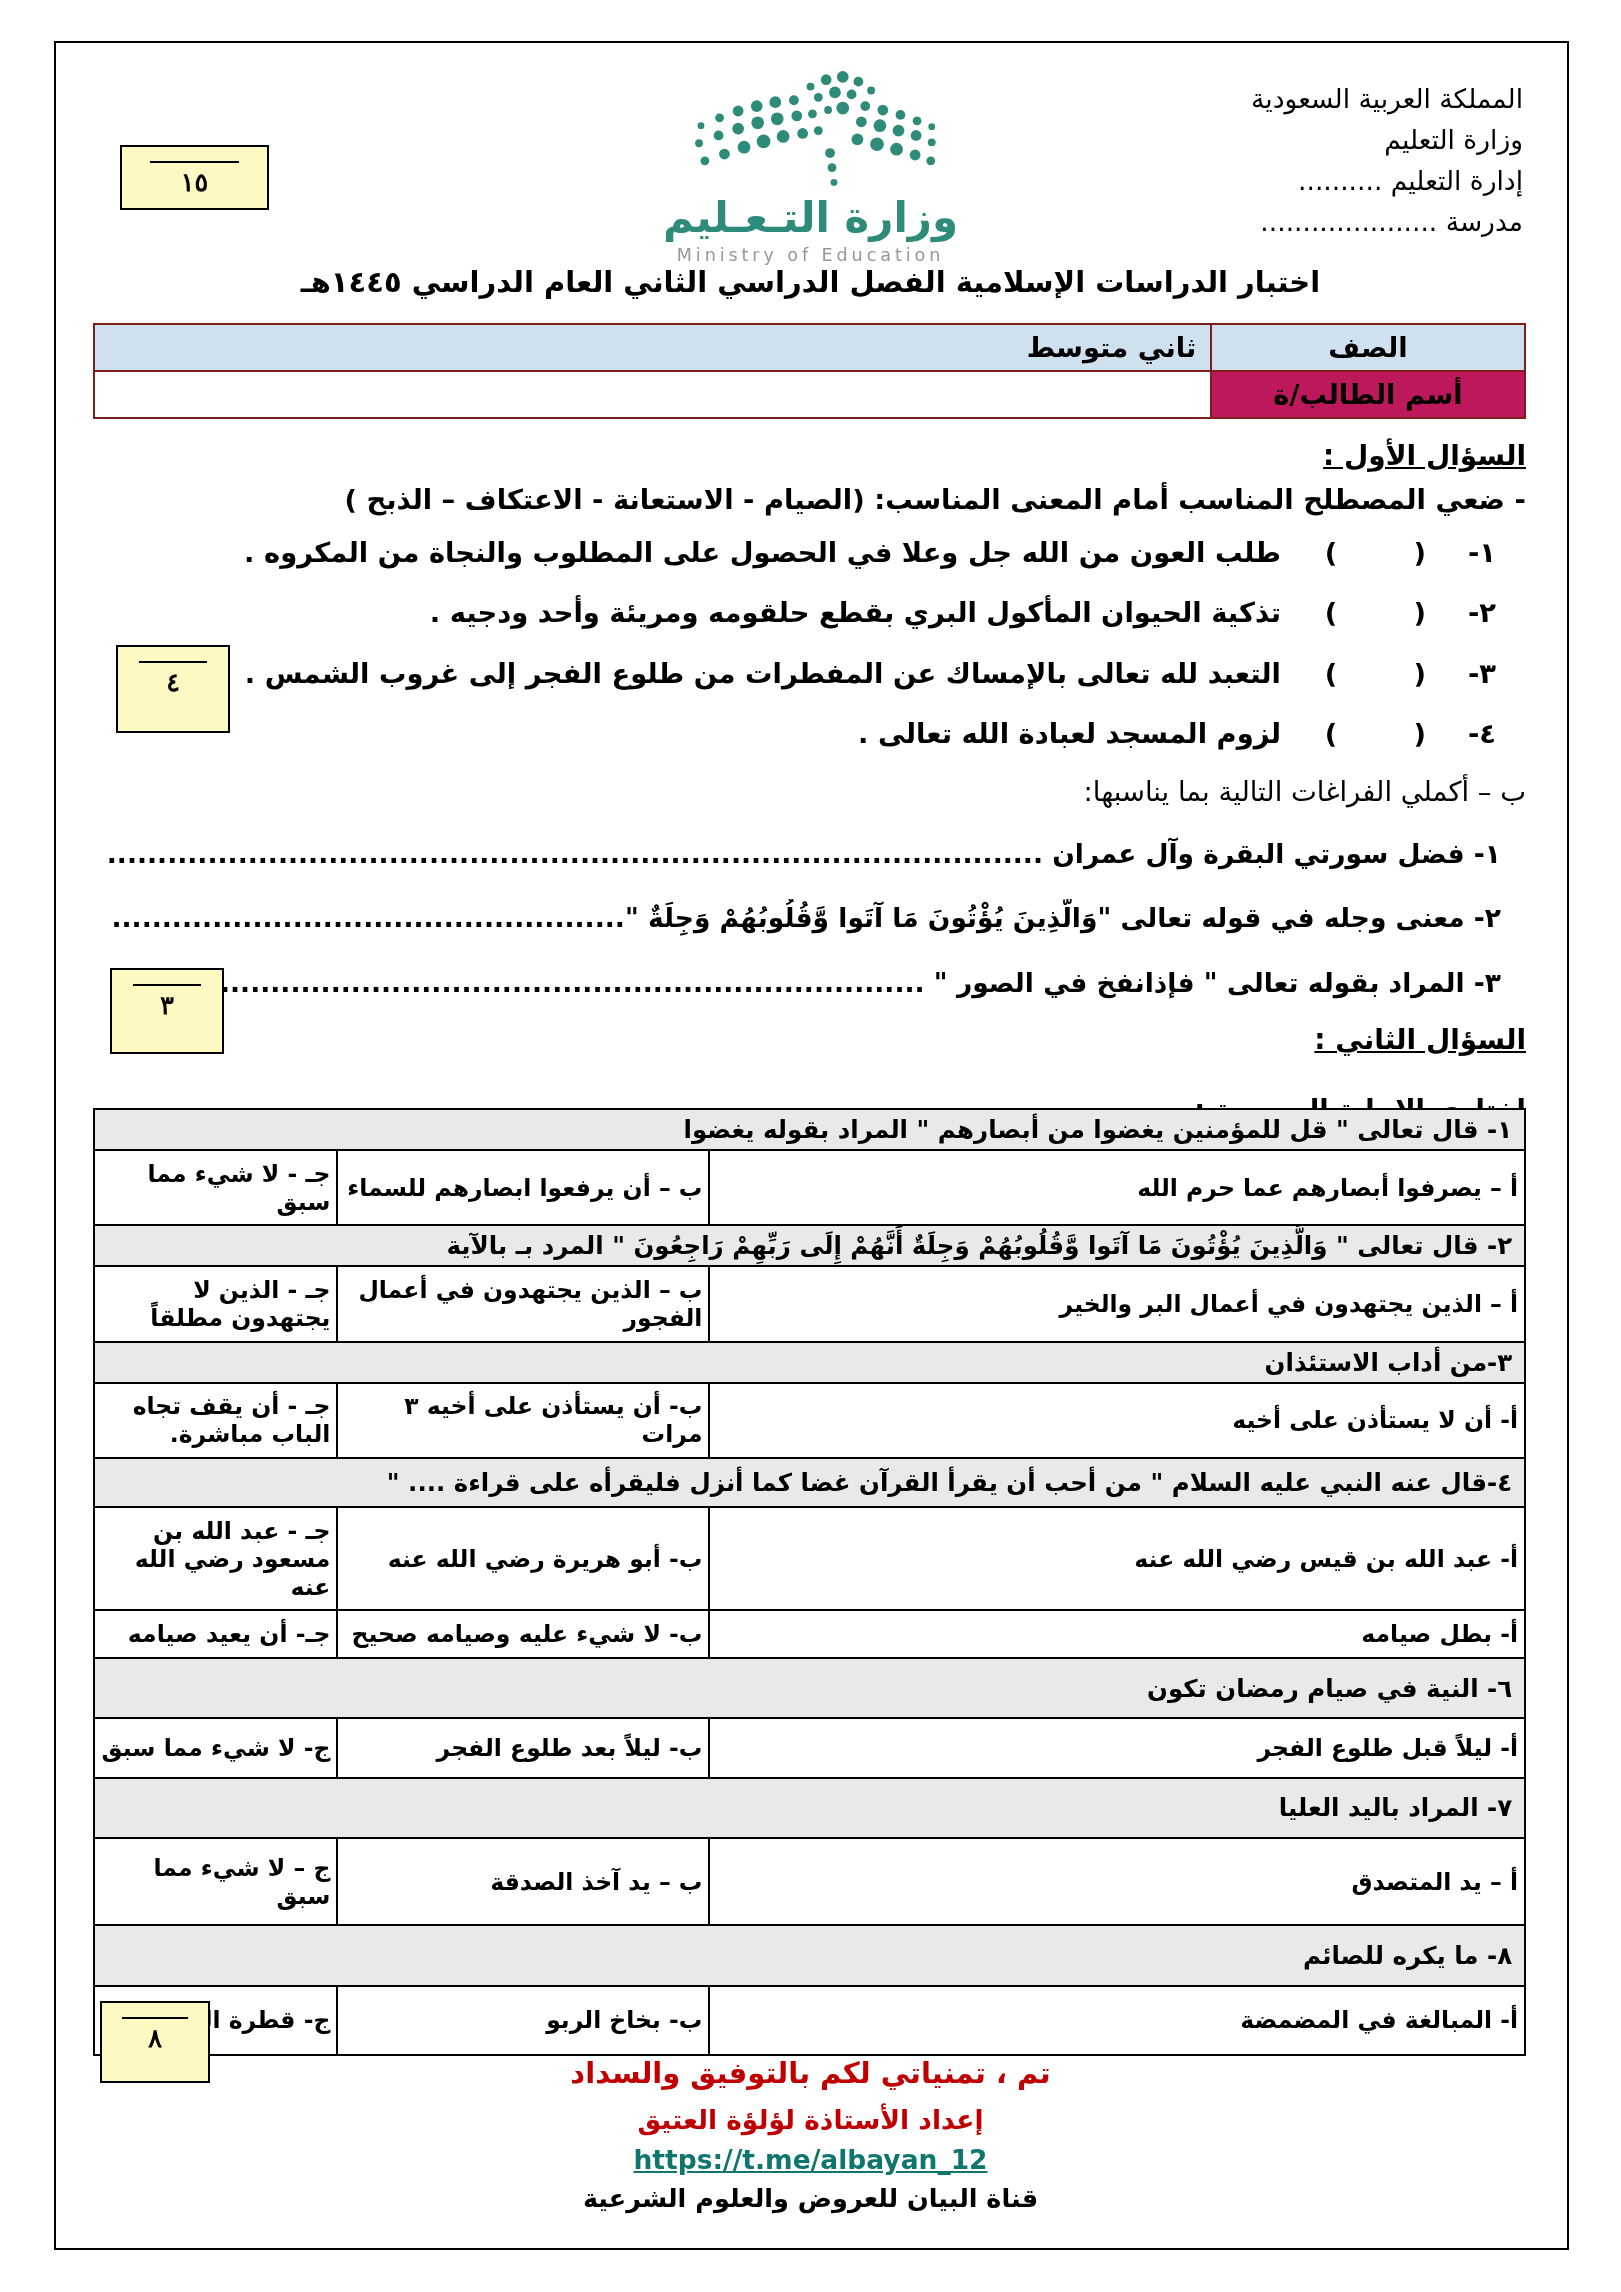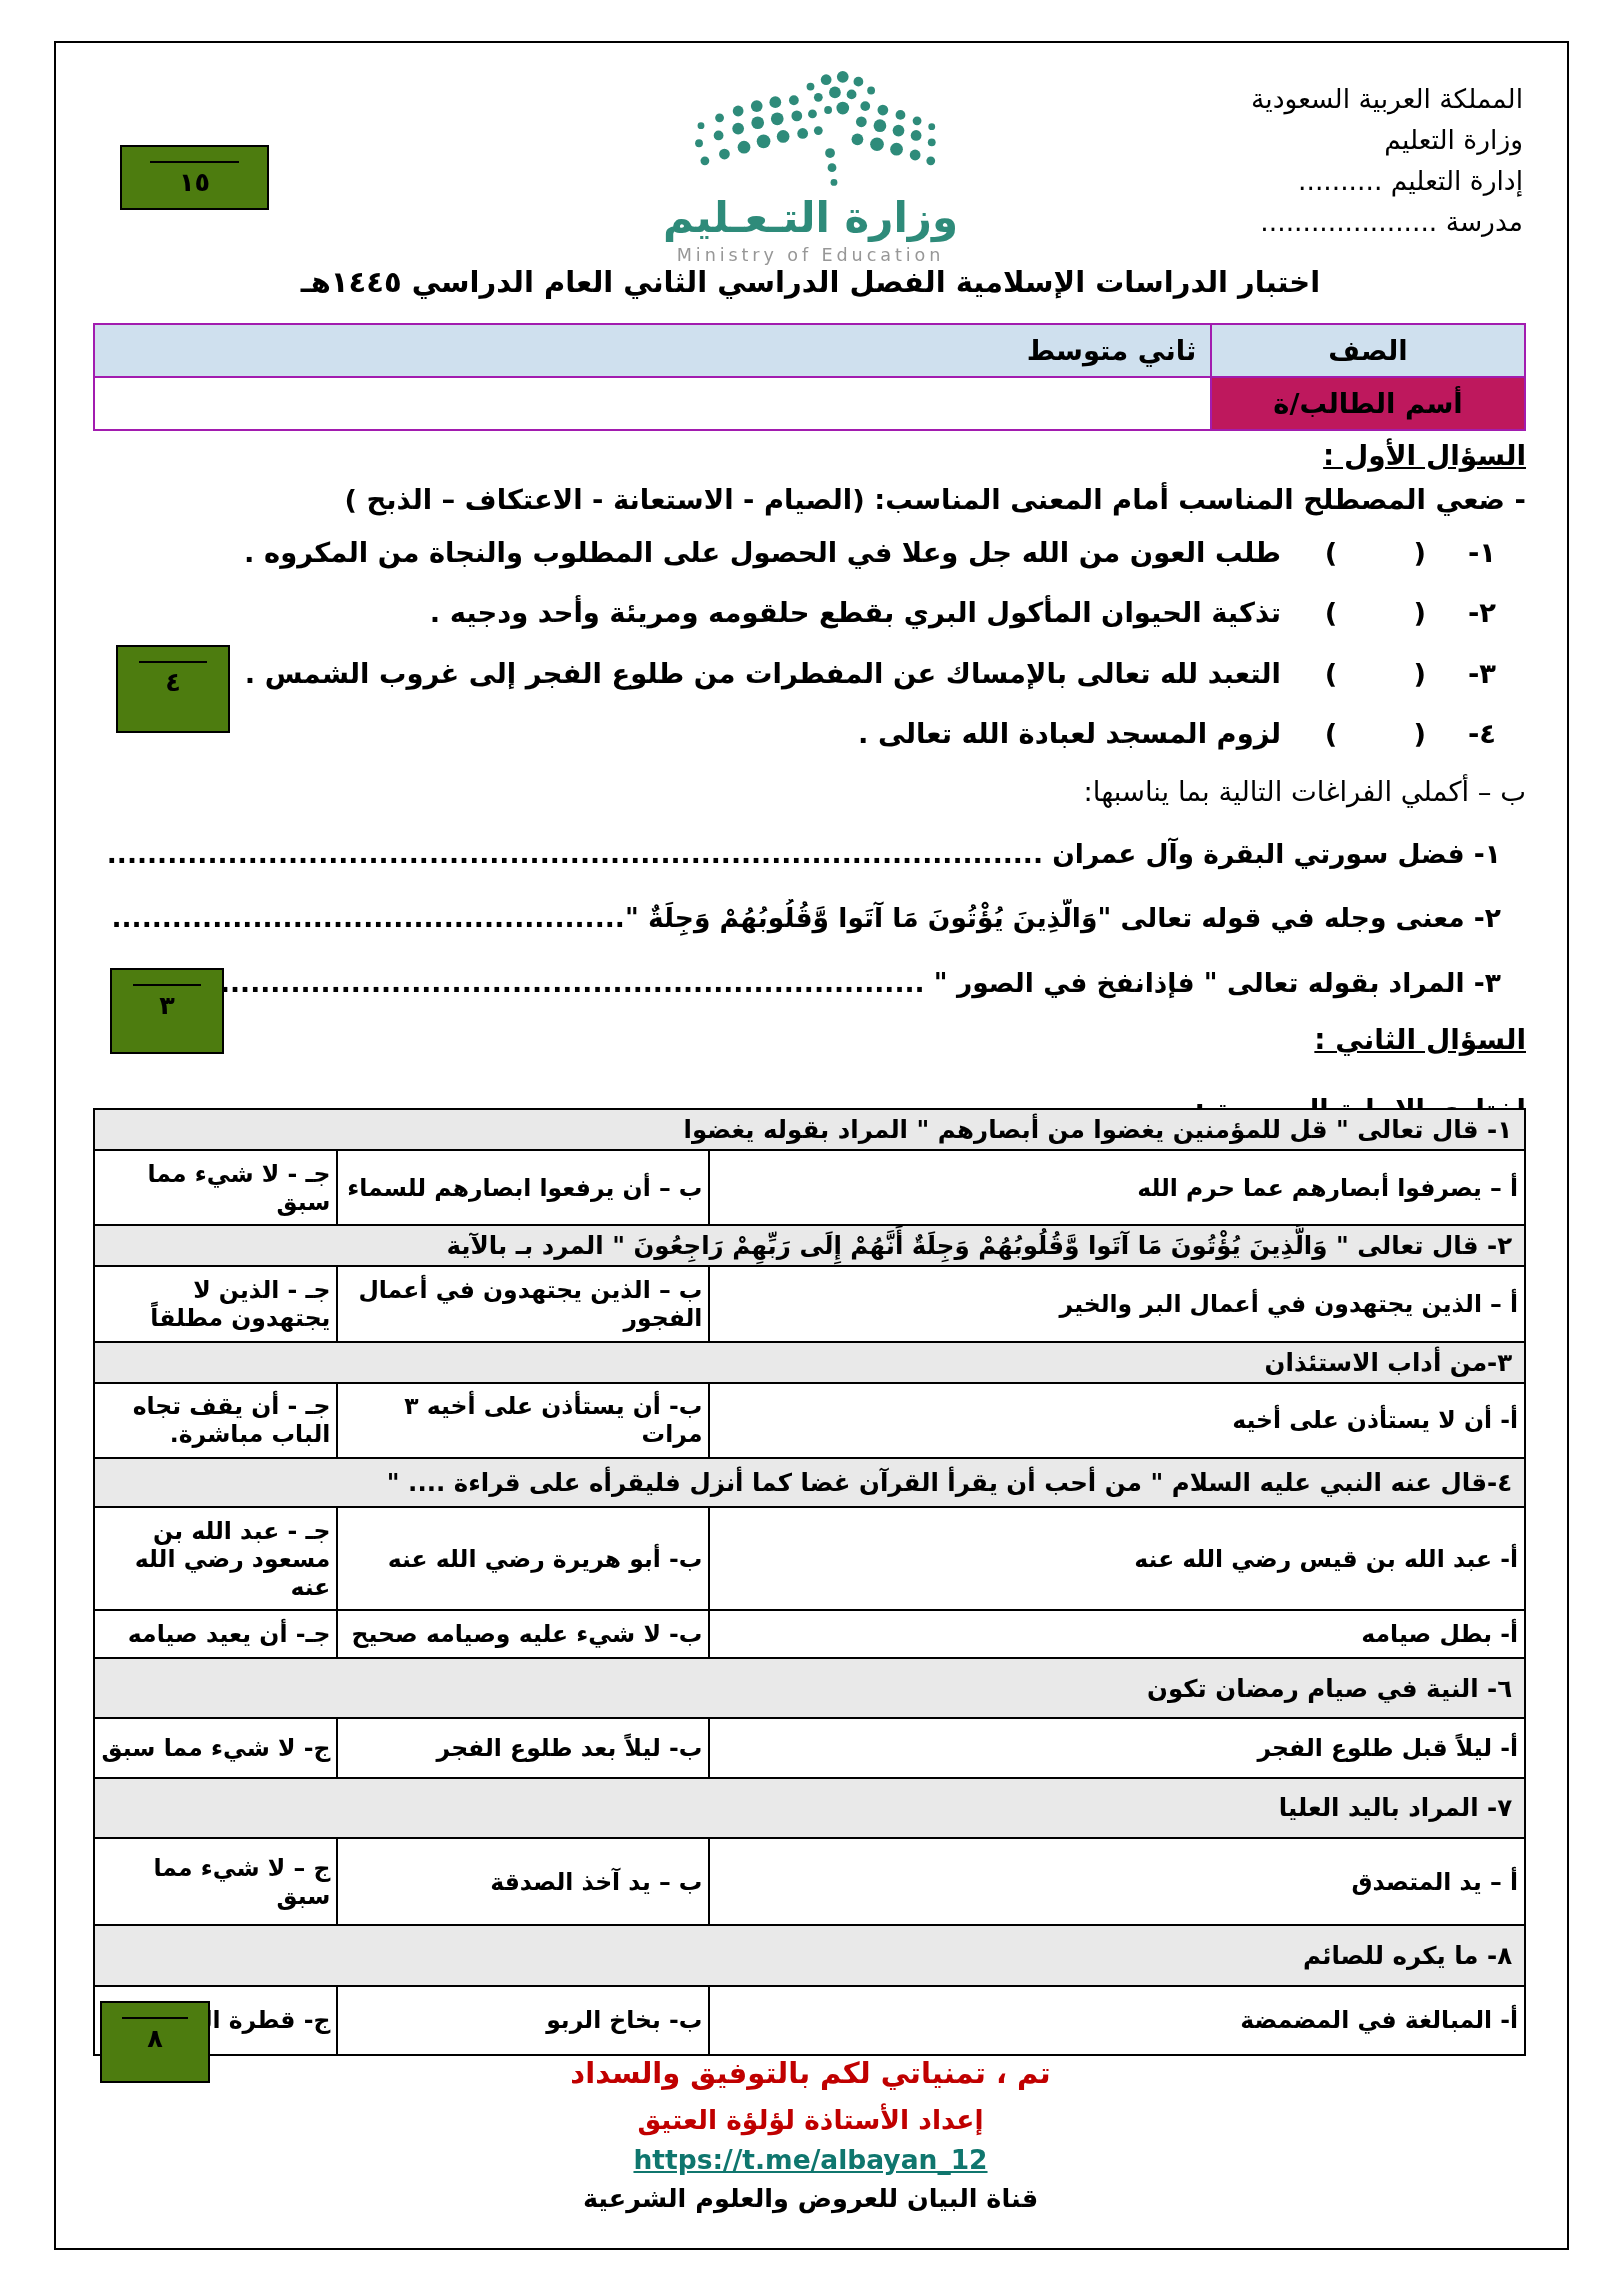--- a/index.html
+++ b/index.html
@@ -9,33 +9,33 @@
   .frame { position:absolute; top:41px; left:54px; width:1515px; height:2209px; border:2px solid #000; }
 
   
   .ministry-block { position:absolute; top:78px; right:98px; width:510px; text-align:right; font-size:26.5px; font-weight:400; line-height:1.55; }
   .logo { position:absolute; top:67px; left:50%; transform:translateX(-50%); width:431px; text-align:center; }
   .logo svg { display:block; margin:0 auto; }
   .logo-wordmark { color:#2e8b7a; font-size:42px; font-weight:700; line-height:1.1; margin-top:-3.9px; }
   .logo-subtitle { color:#979797; font-size:17.6px; letter-spacing:3.9px; margin-top:3.9px; direction:ltr; }
 
   
-  .scorebox { position:absolute; border:2px solid #000; text-align:center; background:#4d7c0f; }
+  .scorebox { position:absolute; border:2px solid #000; text-align:center; background:#fef9c3;font-family:Liberation Serif, serif; }
   .scorebox .line { height:0; border-top:2px solid #000; width:62%; margin:13.7px auto 3.9px auto; }
   .scorebox .num { font-size:25.5px; font-weight:700; }
   .box15 { top:145px; left:120px; width:149px; height:65px; }
   .box4  { top:645px; left:116px; width:114px; height:88px; }
   .box3  { top:968px; left:110px; width:114px; height:86px; }
   .box8  { top:2001px; left:100px; width:110px; height:82px; }
 
   .exam-title { position:absolute; top:265px; left:0; width:100%; text-align:center; font-size:29px; font-weight:700; }
 
   
   .info-table { position:absolute; top:323px; right:95px; width:1433px; border-collapse:collapse; }
-  .info-table td { border:2px solid #a21caf; height:53px; font-size:27.4px; font-weight:600; }
+  .info-table td { border:2px solid #7f1d1d; height:47px; font-size:27.4px; font-weight:600; }
   .info-table .blue { background:#cfe0ee; }
   .cell-class-label { width:314px; text-align:center; }
   .cell-class-value { text-align:right; padding-right:13.7px; }
   .cell-student-label { text-align:center; background:#be185d; }
   .cell-student-value { background:#fff; }
 
   .q-heading { position:absolute; right:95px; font-size:28px; font-weight:700; text-decoration:underline; }
   .q1-heading { top:439px; }
   .q2-heading { top:1023px; }
   .q-instruction { position:absolute; right:95px; font-size:27.4px; font-weight:600; }

